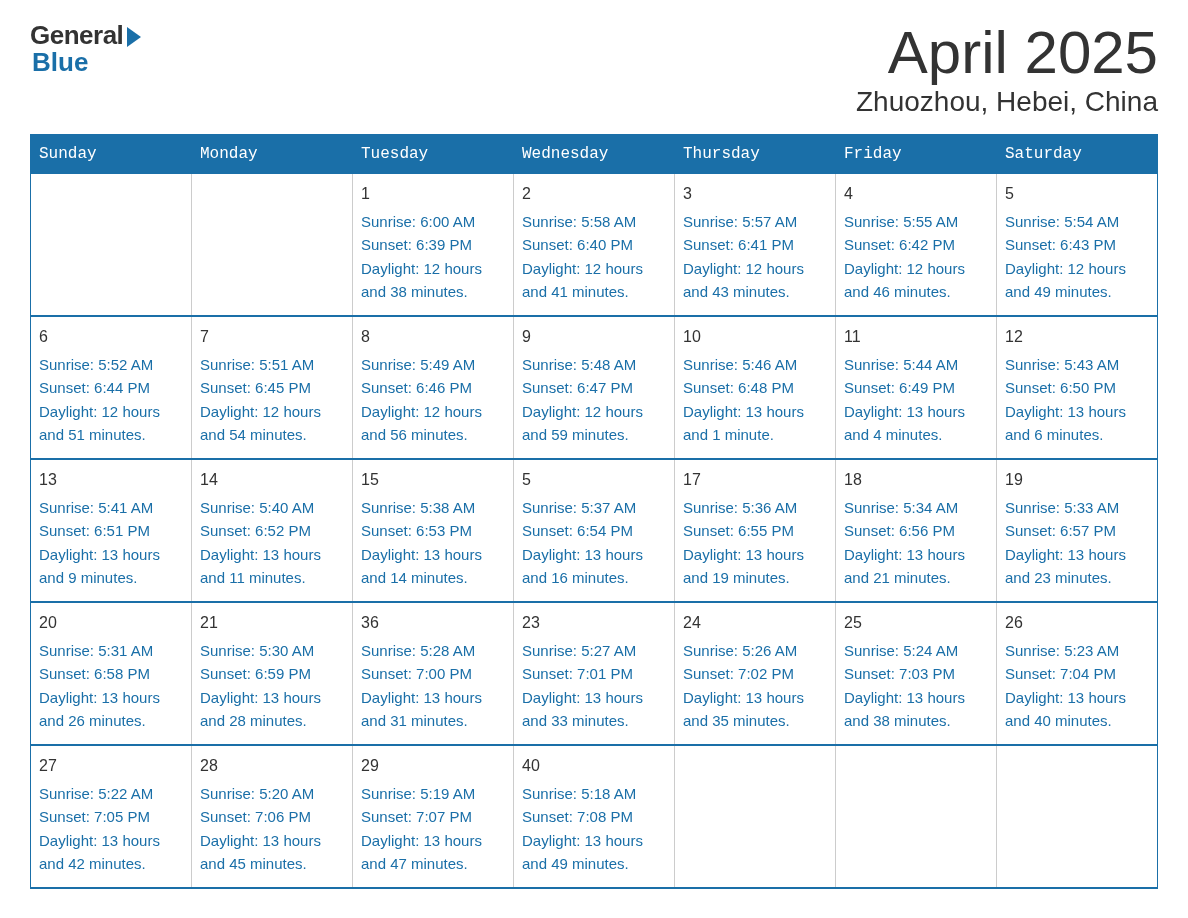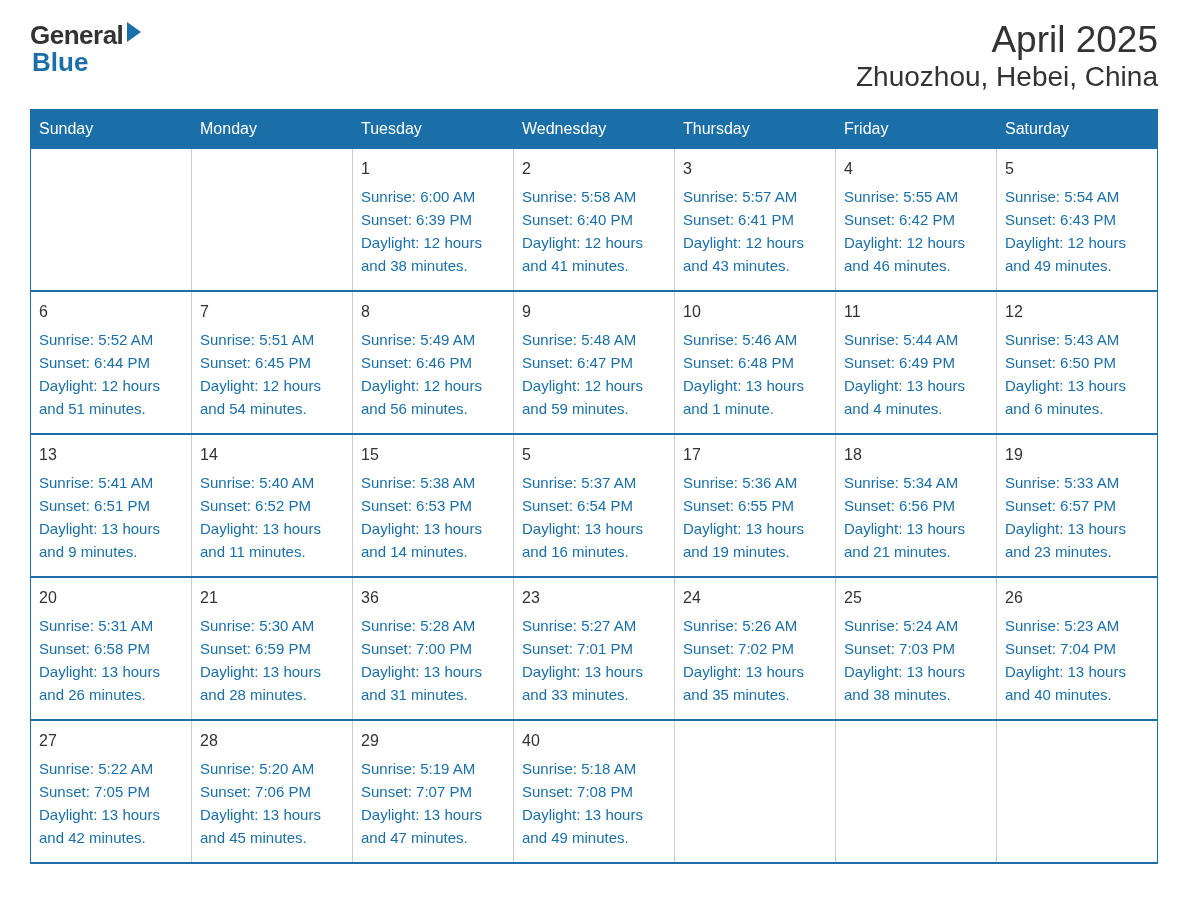--- a/index.html
+++ b/index.html
@@ -17,21 +17,21 @@
       align-items: flex-start;
       margin-bottom: 16px;
     }
     .logo {
       display: flex;
       flex-direction: column;
       align-items: flex-start;
     }
     .logo-top {
       display: flex;
-      align-items: flex-start;
+      align-items: center;
     }
     .logo-general {
       font-size: 26px;
       font-weight: bold;
       color: #333;
       letter-spacing: -0.5px;
     }
     .logo-arrow {
       width: 0;
       height: 0;
@@ -45,21 +45,21 @@
       font-size: 26px;
       font-weight: bold;
       color: #1a6fa8;
       margin-top: -4px;
       padding-left: 2px;
     }
     .title-block {
       text-align: right;
     }
     .title-month {
-      font-size: 37px;
+      font-size: 60px;
       font-weight: normal;
       color: #333;
       line-height: 1.1;
     }
     .title-location {
       font-size: 28px;
       color: #333;
       font-weight: normal;
     }
     table {
@@ -70,20 +70,21 @@
     thead tr {
       background-color: #1a6fa8;
     }
     thead th {
       color: #fff;
       font-size: 16px;
       font-weight: normal;
       padding: 10px 8px;
       text-align: left;
       border: 1px solid #1a6fa8;
+      font-family: Liberation Mono, monospace;
     }
     tbody tr {
       border-bottom: 2px solid #1a6fa8;
     }
     tbody td {
       vertical-align: top;
       padding: 8px 8px 12px 8px;
       font-size: 13px;
       line-height: 1.5;
       border-right: 1px solid #ccc;

